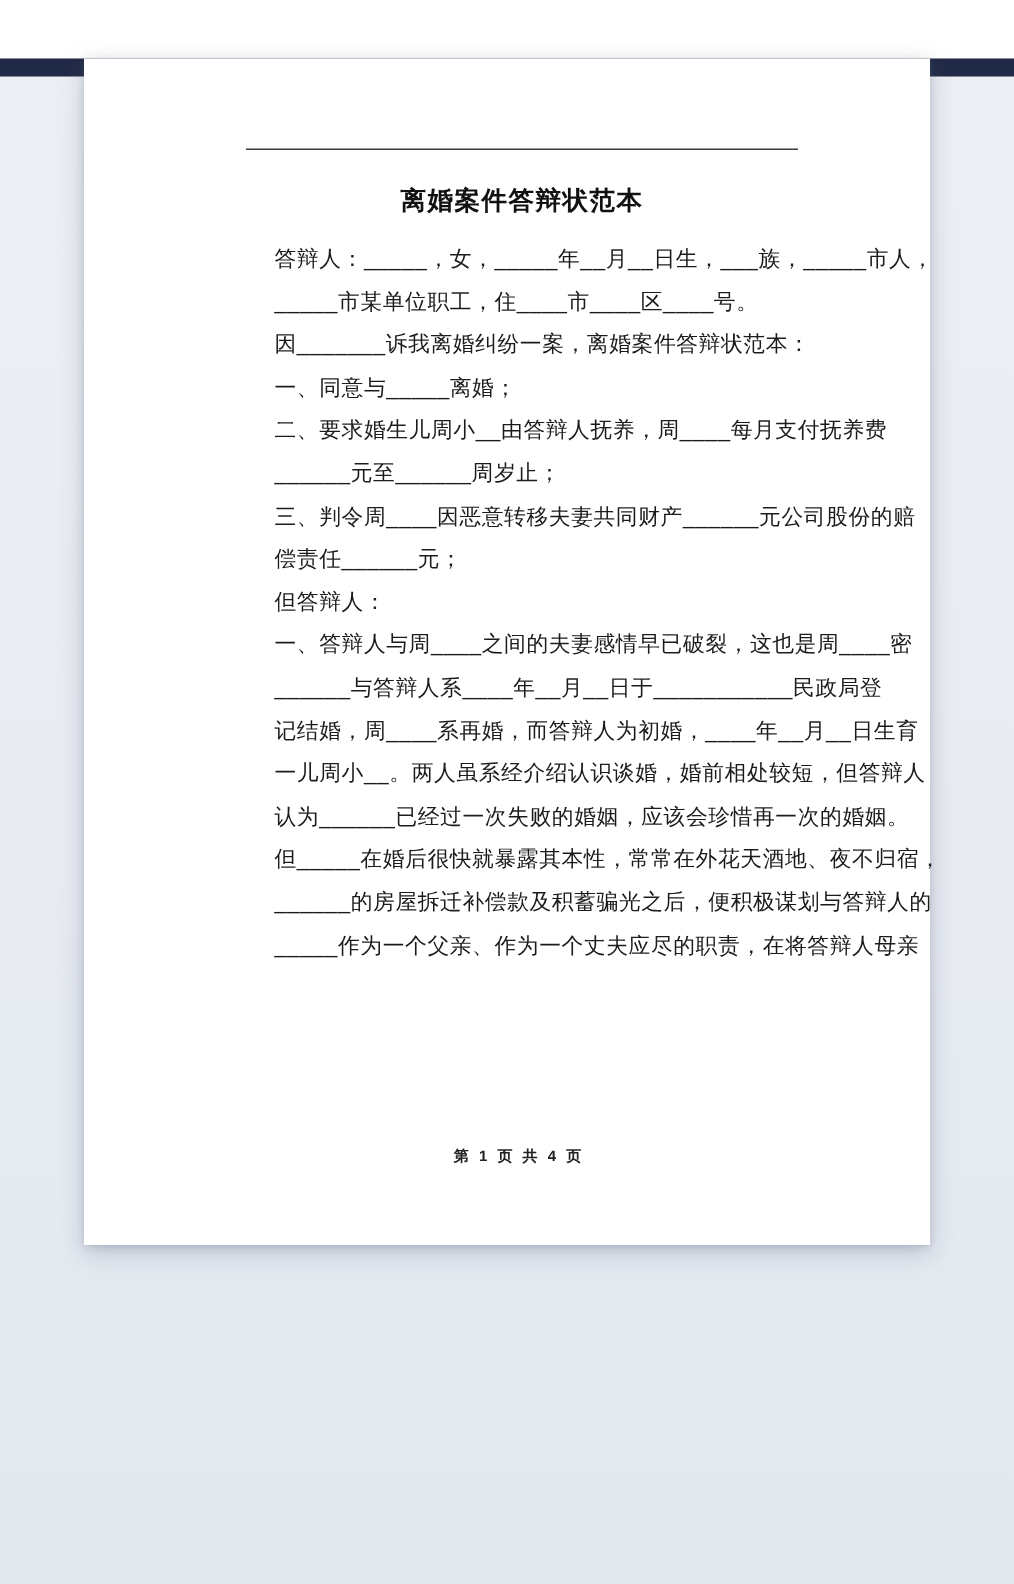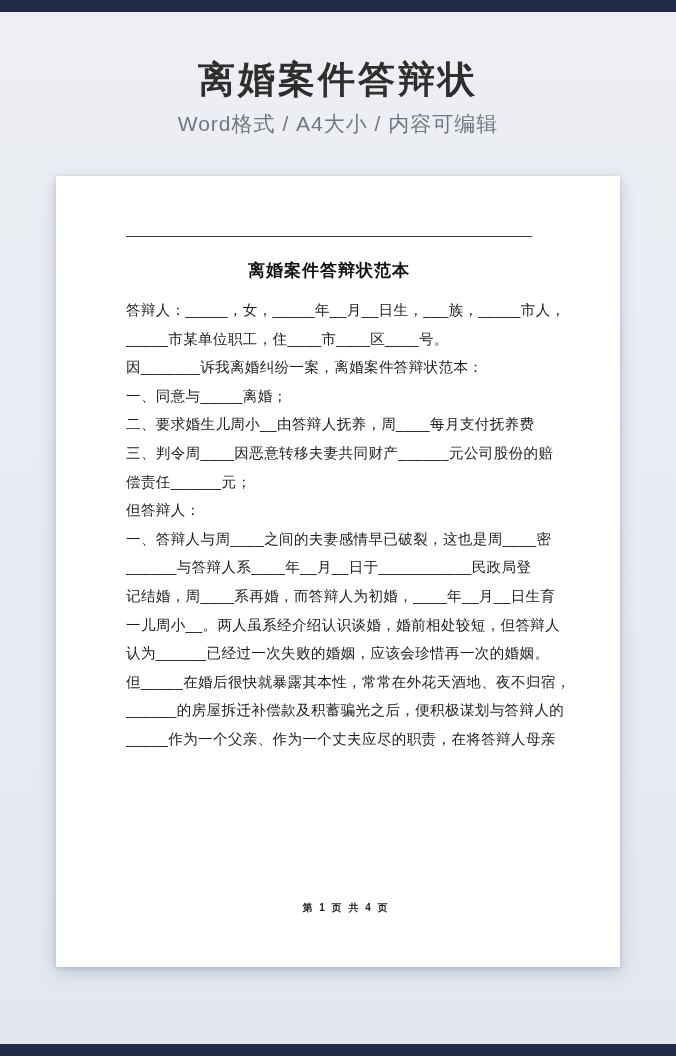--- a/index.html
+++ b/index.html
@@ -30,67 +30,65 @@
     letter-spacing: 1px; line-height: 26px;
   }
 
   .doc-page {
     position: relative;
     width: 564px; height: 791px;
     margin: 39px auto 0 auto;
     background: #ffffff;
     box-shadow: 0 5px 16px rgba(96, 110, 138, 0.32), 0 1px 4px rgba(96,110,138,0.22);
     box-sizing: border-box;
-    padding: 60px 88px 0 70px;
+    padding: 60px 88px 0 108px;
   }
   .doc-rule {
     border: none; border-top: 1.6px solid #3a3a3a;
     margin: 0; width: 100%;
   }
   .doc-title {
     text-align: center;
     font-size: 17px; font-weight: 700; color: #111111;
     margin-top: 22px; line-height: 24px;
     letter-spacing: 1px;
   }
   .doc-body { margin-top: 13px; }
   .doc-line {
     font-size: 14.5px; color: #1b1b1b;
     line-height: 28.6px;
     letter-spacing: 0.4px;
     white-space: nowrap;
+    margin-left: 19px;
   }
   .doc-footer {
     position: absolute;
     left: 16px; right: 0; bottom: 52px;
     text-align: center;
     font-size: 10px; font-weight: 700; color: #222222;
     letter-spacing: 2px;
   }
 </style>
 </head>
 <body>
 
 <div class="screen">
   <div class="top-bar"></div>
 
-  <div class="header">
-    <div class="header-title">离婚案件答辩状</div>
-    <div class="header-subtitle">Word格式 / A4大小 / 内容可编辑</div>
-  </div>
 
   <div class="doc-page">
     <hr class="doc-rule">
     <div class="doc-title">离婚案件答辩状范本</div>
     <div class="doc-body">
       <div class="doc-line">答辩人：_____，女，_____年__月__日生，___族，_____市人，</div>
       <div class="doc-line">_____市某单位职工，住____市____区____号。</div>
       <div class="doc-line">因_______诉我离婚纠纷一案，离婚案件答辩状范本：</div>
       <div class="doc-line">一、同意与_____离婚；</div>
       <div class="doc-line">二、要求婚生儿周小__由答辩人抚养，周____每月支付抚养费</div>
+      <div class="doc-line">______元至______周岁止；</div>
       <div class="doc-line">三、判令周____因恶意转移夫妻共同财产______元公司股份的赔</div>
       <div class="doc-line">偿责任______元；</div>
       <div class="doc-line">但答辩人：</div>
       <div class="doc-line">一、答辩人与周____之间的夫妻感情早已破裂，这也是周____密</div>
       <div class="doc-line">______与答辩人系____年__月__日于___________民政局登</div>
       <div class="doc-line">记结婚，周____系再婚，而答辩人为初婚，____年__月__日生育</div>
       <div class="doc-line">一儿周小__。两人虽系经介绍认识谈婚，婚前相处较短，但答辩人</div>
       <div class="doc-line">认为______已经过一次失败的婚姻，应该会珍惜再一次的婚姻。</div>
       <div class="doc-line">但_____在婚后很快就暴露其本性，常常在外花天酒地、夜不归宿，</div>
       <div class="doc-line">______的房屋拆迁补偿款及积蓄骗光之后，便积极谋划与答辩人的</div>

